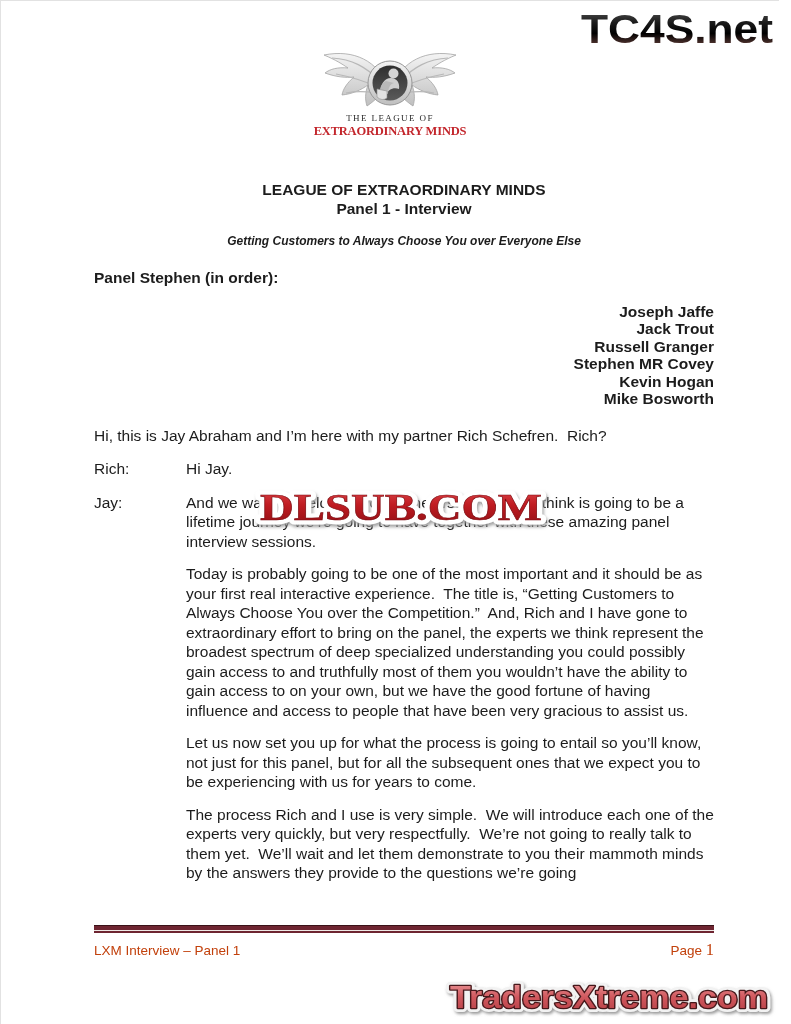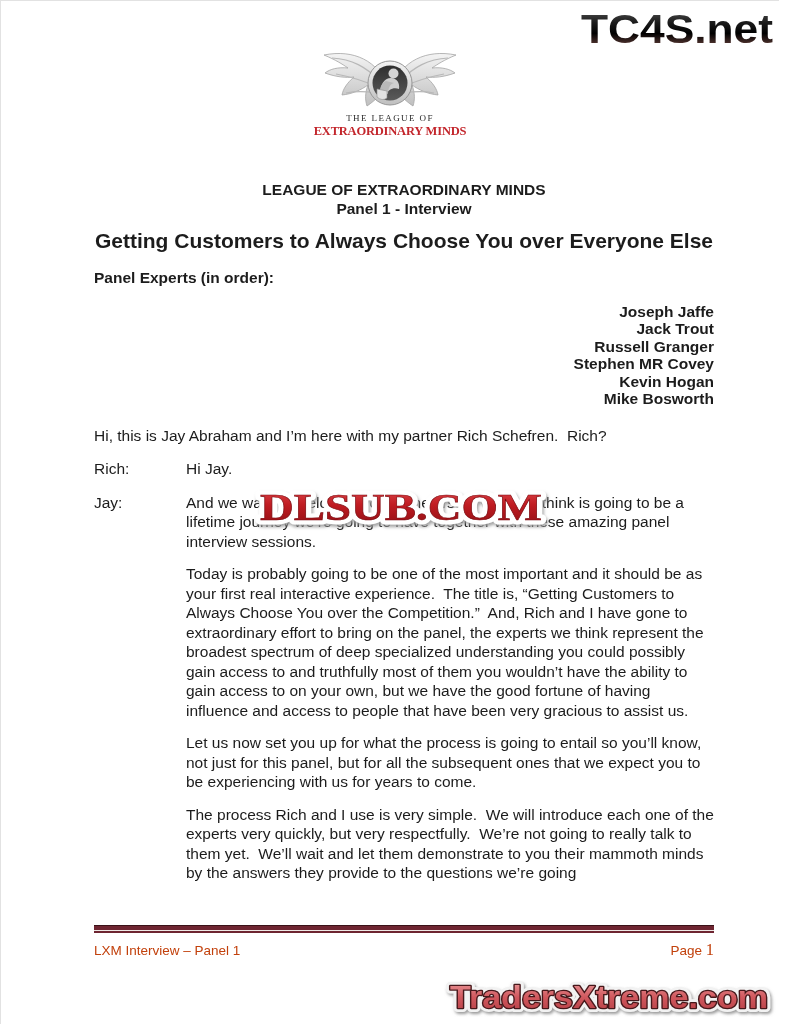--- a/index.html
+++ b/index.html
@@ -10,21 +10,21 @@
   }
   
   .tc4s { position:absolute; top:2px; right:2px; }
   
   .logo { position:absolute; top:46px; left:50%; transform:translateX(-50%); text-align:center; width:180px; }
   .logo-tag1 { font-family:"Liberation Serif", serif; font-size:9px; letter-spacing:1.4px; color:#2a2a2a; margin-top:-4px; }
   .logo-tag2 { font-family:"Liberation Serif", serif; font-size:12.5px; font-weight:bold; letter-spacing:-0.2px; color:#c3262c; margin-top:1px; transform:scaleY(1.08); }
   
   .content { position:absolute; left:93px; top:0; width:620px; font-size:15.5px; line-height:19.5px; }
   .title-block { margin:179px 0 0; text-align:center; font-weight:bold; line-height:19px; }
-  .subtitle { margin-top:13px; text-align:center; font-weight:bold; font-size:21px; line-height:20px; }
+  .subtitle { margin-top:13px; text-align:center; font-weight:bold; font-style:italic; font-size:12px; line-height:20px; }
   .experts-heading { margin-top:17px; font-weight:bold; }
   .experts { margin-top:15px;text-align:right; }
   .expert { font-weight:bold; line-height:17.5px; }
   .intro { margin-top:18px; white-space:pre-wrap; }
   .dialogue-row { margin-top:14px; display:grid; grid-template-columns:92px 528px; }
   .speaker { font-weight:normal; }
   .para { margin:0 0 13px; white-space:pre-wrap; }
   .para:last-child { margin-bottom:0; }
   
   .dlsub { position:absolute; left:250px; top:481px; }
@@ -83,21 +83,21 @@
     <div class="logo-tag2">EXTRAORDINARY MINDS</div>
   </div>
 
   <div class="content">
     <div class="title-block">
       <div>LEAGUE OF EXTRAORDINARY MINDS</div>
       <div>Panel 1 - Interview</div>
     </div>
     <div class="subtitle">Getting Customers to Always Choose You over Everyone Else</div>
 
-    <div class="experts-heading">Panel Experts (in order):</div>
+    <div class="experts-heading">Panel Stephen (in order):</div>
     <div class="experts">
       <div class="expert">Joseph Jaffe</div>
       <div class="expert">Jack Trout</div>
       <div class="expert">Russell Granger</div>
       <div class="expert">Stephen MR Covey</div>
       <div class="expert">Kevin Hogan</div>
       <div class="expert">Mike Bosworth</div>
     </div>
 
     <div class="intro">Hi, this is Jay Abraham and I’m here with my partner Rich Schefren.  Rich?</div>

